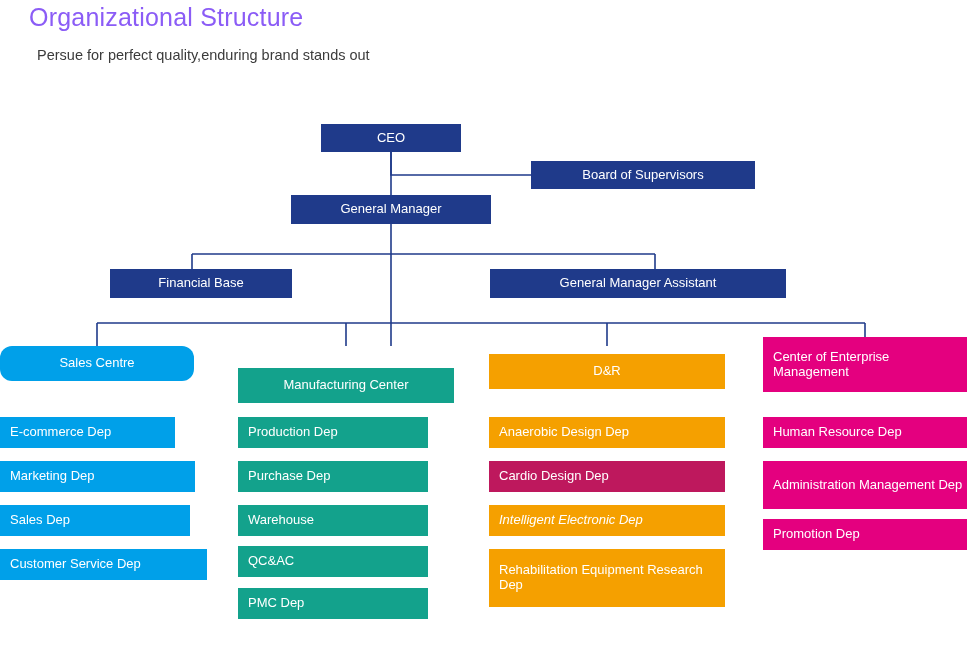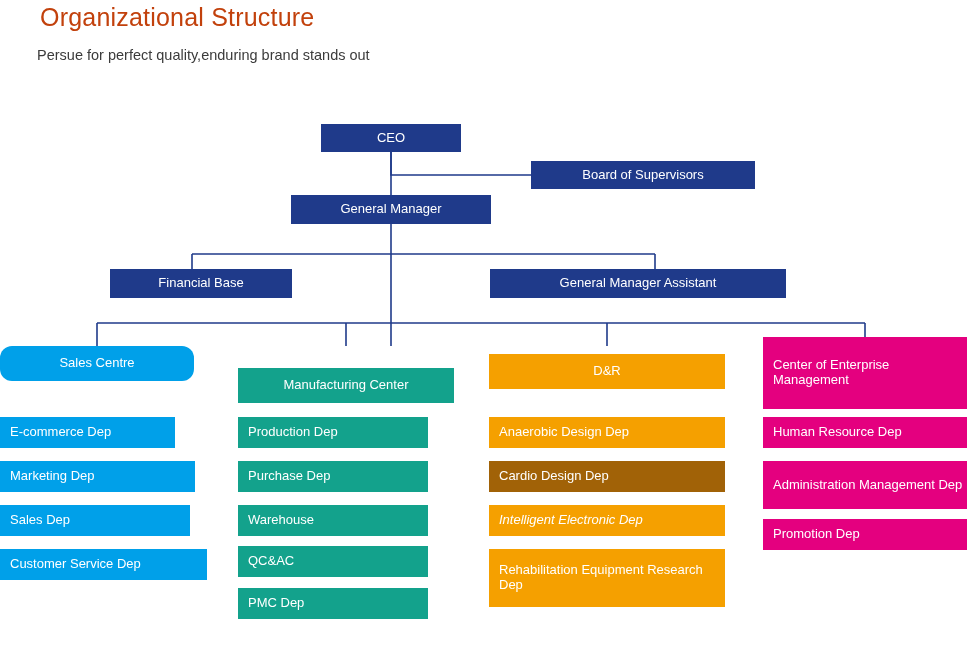--- a/index.html
+++ b/index.html
@@ -18,24 +18,23 @@
     position: absolute;
     left: 0; top: 0;
     width: 967px;
     height: 656px;
   }
   .title {
     position: absolute;
     left: 29px;
     top: 3px;
     font-size: 25px;
-    color: #c2410c;
+    color: #8b5cf6;
     letter-spacing: 0.2px;
     white-space: nowrap;
-    margin-left: 11px;
   }
   .subtitle {
     position: absolute;
     left: 37px;
     top: 47px;
     font-size: 14.5px;
     color: #3b3b3b;
     white-space: nowrap;
   }
   .node {
@@ -135,30 +134,30 @@
       </div>
       <div class="node left" style="left: 238px; top: 588px; width: 190px; height: 31px; background: rgb(19, 162, 140);">
         <span class="lbl">PMC Dep</span>
       </div>
       <div class="node center" style="left: 489px; top: 346px; width: 236px; height: 35px; background: rgb(245, 160, 0); margin-top: 8px;">
         <span class="lbl">D&amp;R</span>
       </div>
       <div class="node left" style="left: 489px; top: 417px; width: 236px; height: 31px; background: rgb(245, 160, 0);">
         <span class="lbl">Anaerobic Design Dep</span>
       </div>
-      <div class="node left" style="left: 489px; top: 461px; width: 236px; height: 31px; background: #a16207;">
+      <div class="node left" style="left: 489px; top: 461px; width: 236px; height: 31px; background: #be185d;">
         <span class="lbl">Cardio Design Dep</span>
       </div>
       <div class="node left" style="left: 489px; top: 505px; width: 236px; height: 31px; background: rgb(245, 160, 0); font-style: italic;">
         <span class="lbl">Intelligent Electronic Dep</span>
       </div>
       <div class="node left" style="left: 489px; top: 549px; width: 236px; height: 58px; background: rgb(245, 160, 0);">
         <span class="lbl">Rehabilitation Equipment Research Dep</span>
       </div>
-      <div class="node left" style="left: 763px; top: 337px; width: 204px; height: 72px; background: rgb(228, 0, 127);">
+      <div class="node left" style="left: 763px; top: 337px; width: 204px; height: 55px; background: rgb(228, 0, 127);">
         <span class="lbl">Center of Enterprise Management</span>
       </div>
       <div class="node left" style="left: 763px; top: 417px; width: 204px; height: 31px; background: rgb(228, 0, 127);">
         <span class="lbl">Human Resource Dep</span>
       </div>
       <div class="node left" style="left: 763px; top: 461px; width: 204px; height: 48px; background: rgb(228, 0, 127);">
         <span class="lbl">Administration Management Dep</span>
       </div>
       <div class="node left" style="left: 763px; top: 519px; width: 204px; height: 31px; background: rgb(228, 0, 127);">
         <span class="lbl">Promotion Dep</span>

